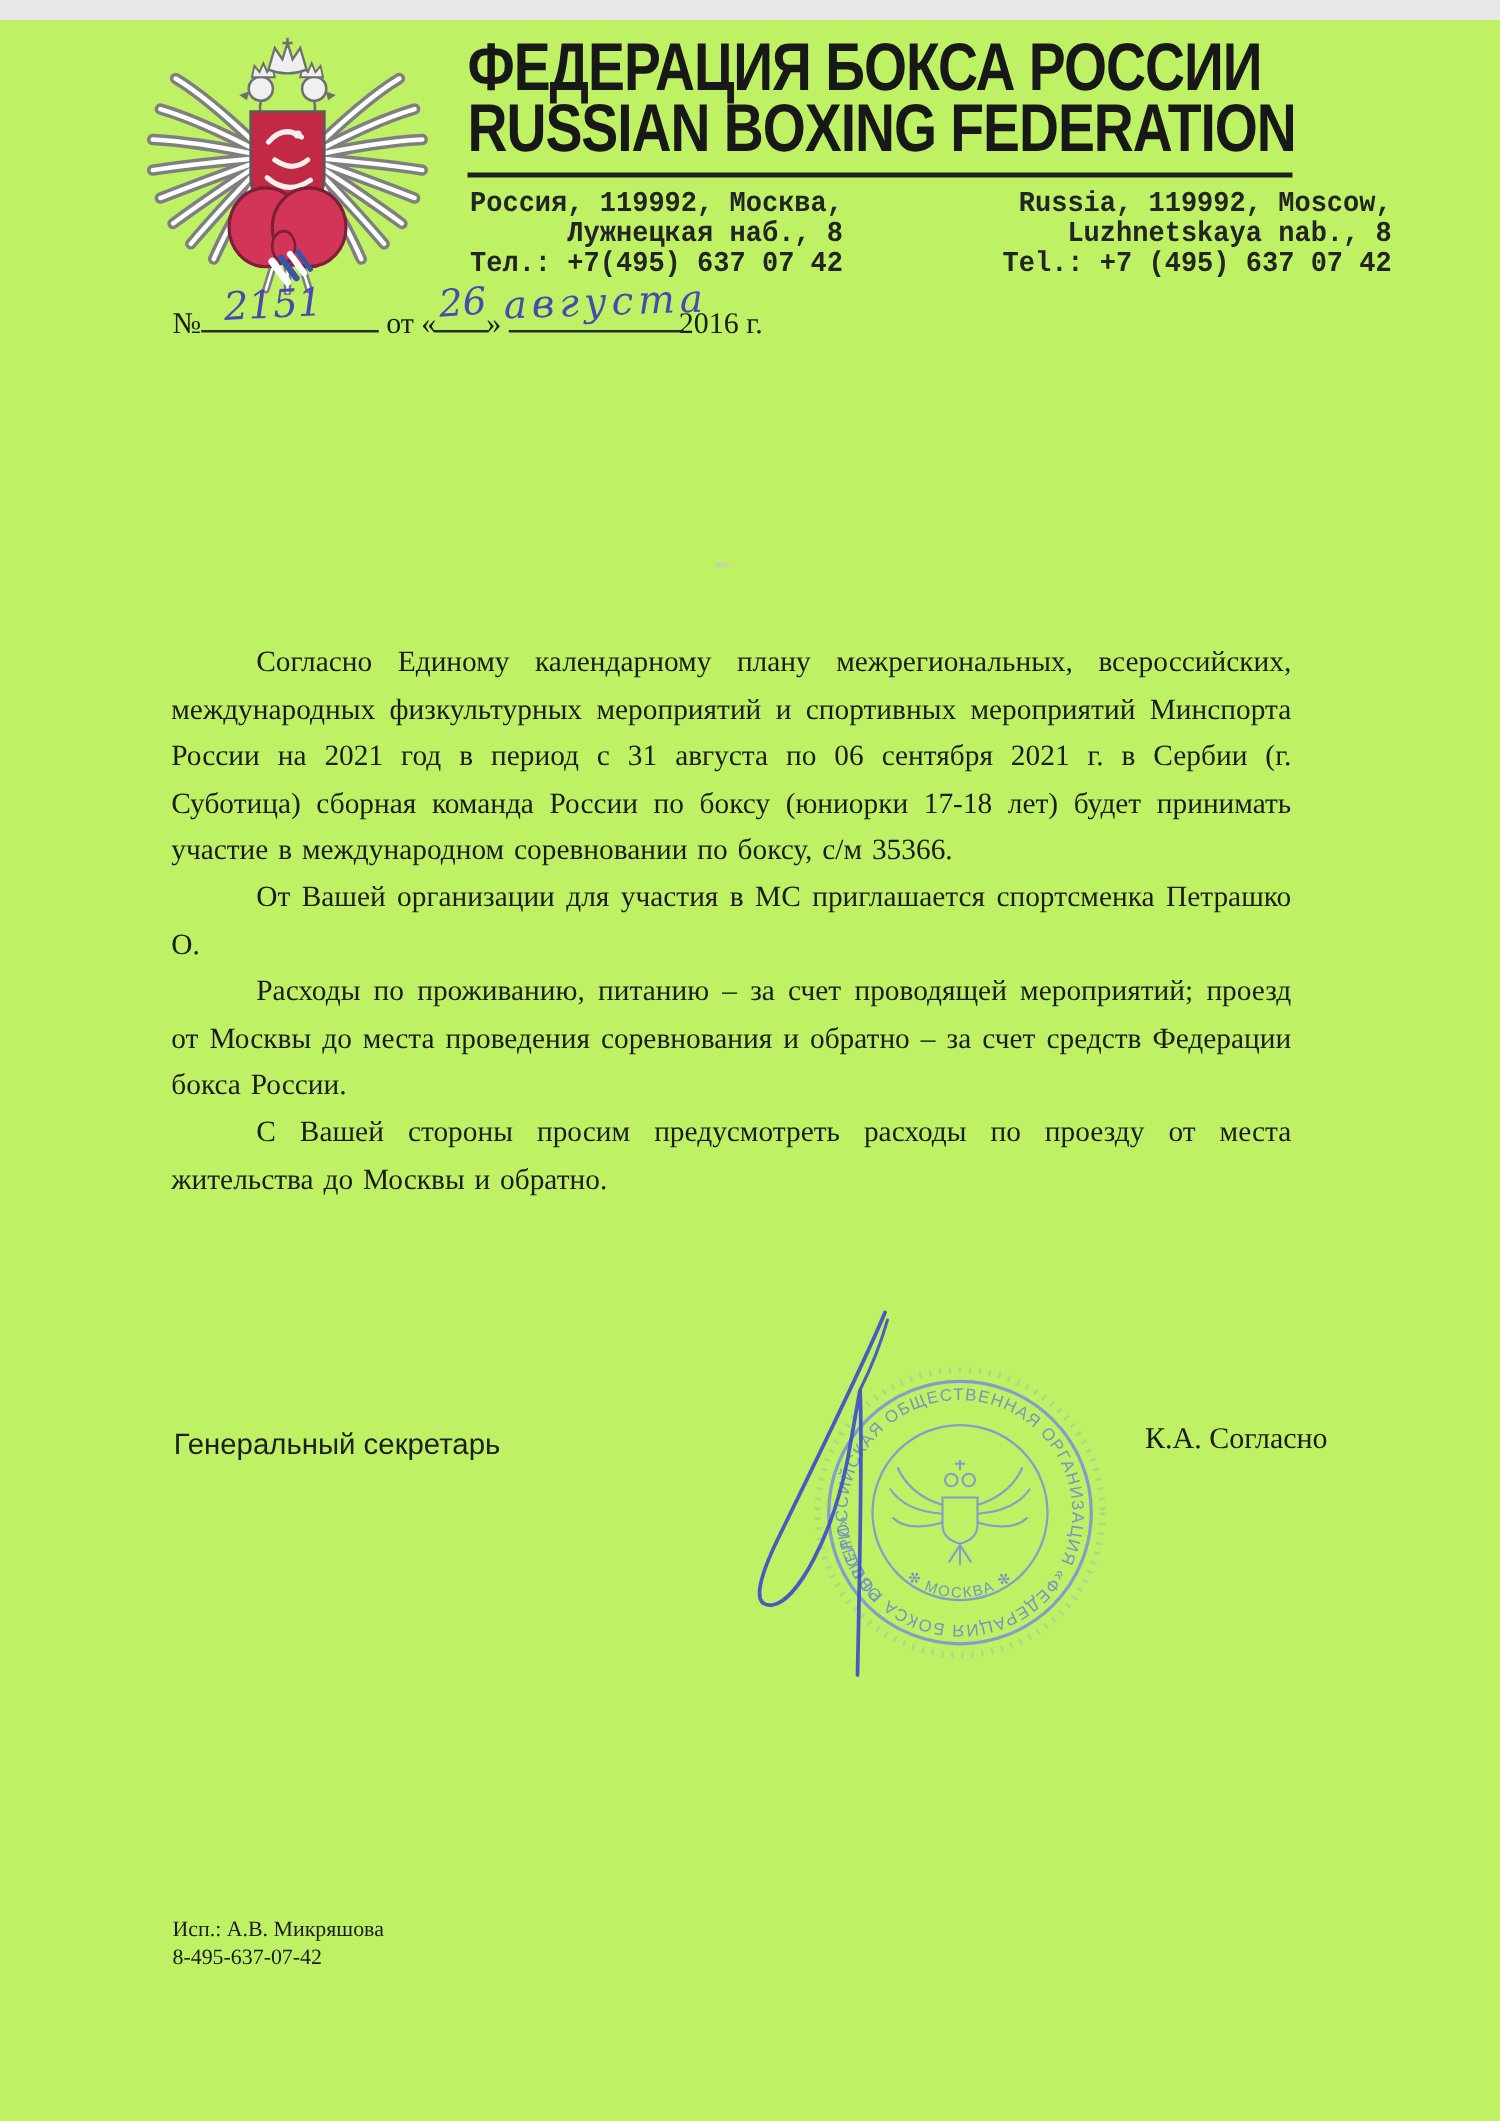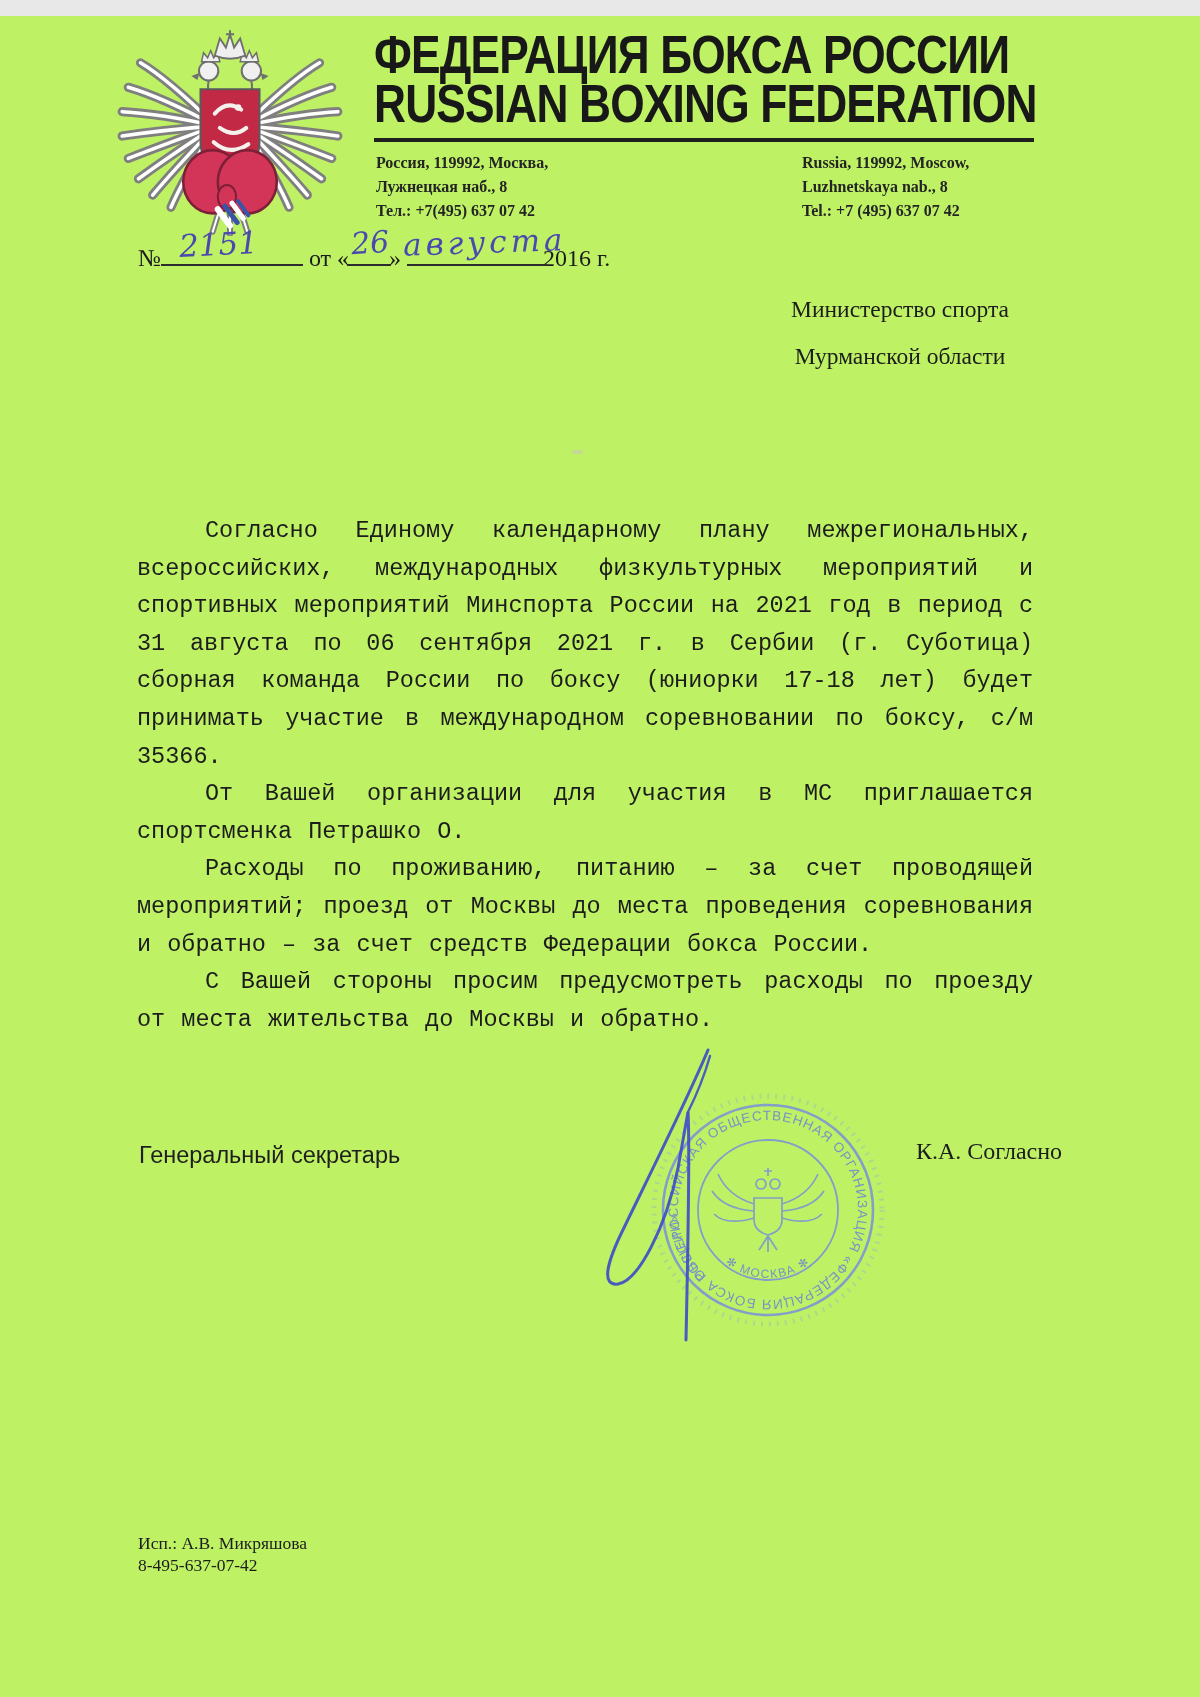--- a/index.html
+++ b/index.html
@@ -11,22 +11,22 @@
   
   .emblem{position:absolute;left:112px;top:12px;width:236px;height:208px;}
   .head-right{position:absolute;left:374px;top:14px;width:690px;}
   .org-ru,.org-en{
     margin:0;font-family:"Liberation Sans",sans-serif;font-weight:700;
     font-size:54px;line-height:49px;color:#181818;letter-spacing:-1px;
     transform:scaleX(.82);transform-origin:0 50%;white-space:nowrap;
   }
   .head-rule{width:660px;height:4px;background:#1f1f1f;margin-top:10px;}
   .addresses{position:relative;margin-top:9px;width:660px;height:74px;
-    font-family:Liberation Serif, serif;font-weight:600;
-    font-size:17px;line-height:24px;color:#242424;}
+    font-family:Liberation Mono, monospace;font-weight:600;
+    font-size:23px;line-height:24px;color:#242424;text-align:right;}
   .addr{position:absolute;top:0;white-space:nowrap;transform:scaleX(.94);transform-origin:0 0;}
   .addr.ru{left:2px;} .addr.en{left:428px;}
   
   .ref-line{position:absolute;left:138px;top:218px;width:560px;height:46px;
     font-size:24px;white-space:nowrap;}
   .ref-line .pr{display:inline-block;vertical-align:baseline;}
   .u{display:inline-block;border-bottom:2px solid #2c2c2c;text-align:center;
     vertical-align:baseline;position:relative;}
   .u.num{width:142px;height:30px;}
   .u.day{width:44px;height:30px;margin:0 -2px;}
@@ -35,21 +35,21 @@
   .hw-num{position:absolute;left:18px;top:-8px;font-size:31px;transform:rotate(-3deg);}
   .hw-day{position:absolute;left:4px;top:-9px;font-size:30px;transform:rotate(-4deg);}
   .hw-month{position:absolute;left:-4px;top:-10px;font-size:31px;letter-spacing:4px;
     transform:rotate(-2deg);white-space:nowrap;z-index:2;}
   .year{margin-left:-4px;}
   
   .recipient{position:absolute;right:170px;top:270px;width:260px;
     font-size:23.5px;line-height:47px;text-align:center;}
   
   .body-text{position:absolute;left:137px;top:496px;width:896px;
-    font-size:23.5px;line-height:37.6px;text-align:justify;font-family:Liberation Mono, monospace;}
+    font-size:23.5px;line-height:37.6px;text-align:justify;}
   .body-text p{margin:0;text-indent:68px;word-spacing:2px;}
   
   .sig-title{position:absolute;left:139px;top:1126px;font-size:23.5px;
     font-family:"Liberation Sans",sans-serif;font-weight:400;color:#1f1f1f;text-align:center;}
   .sig-name{position:absolute;left:916px;top:1122px;font-size:24px;}
   
   .stamp-wrap{position:absolute;left:578px;top:1012px;width:344px;height:334px;}
   
   .footer{position:absolute;left:138px;top:1516px;font-size:17.5px;line-height:22px;}
   
@@ -167,24 +167,20 @@
     </div>
   </div>
 
   <div class="ref-line">
     <span class="pr">№</span><span class="u num"><span class="hw hw-num">2151</span></span>
     <span class="pr">от</span>
     <span class="pr">«</span><span class="u day"><span class="hw hw-day">26</span></span><span class="pr">»</span>
     <span class="u month"><span class="hw hw-month">августа</span></span><span class="pr year">2016 г.</span>
   </div>
 
-  <div class="recipient">
-    <div>Министерство спорта</div>
-    <div>Мурманской области</div>
-  </div>
 
   <div class="speck"></div>
 
   <div class="body-text">
     <p>Согласно Единому календарному плану межрегиональных, всероссийских, международных физкультурных мероприятий и спортивных мероприятий Минспорта России на 2021 год в период с 31 августа по 06 сентября 2021 г. в Сербии (г. Суботица) сборная команда России по боксу (юниорки 17-18 лет) будет принимать участие в международном соревновании по боксу, с/м 35366.</p>
     <p>От Вашей организации для участия в МС приглашается спортсменка Петрашко О.</p>
     <p>Расходы по проживанию, питанию – за счет проводящей мероприятий; проезд от Москвы до места проведения соревнования и обратно – за счет средств Федерации бокса России.</p>
     <p>С Вашей стороны просим предусмотреть расходы по проезду от места жительства до Москвы и обратно.</p>
   </div>
 

